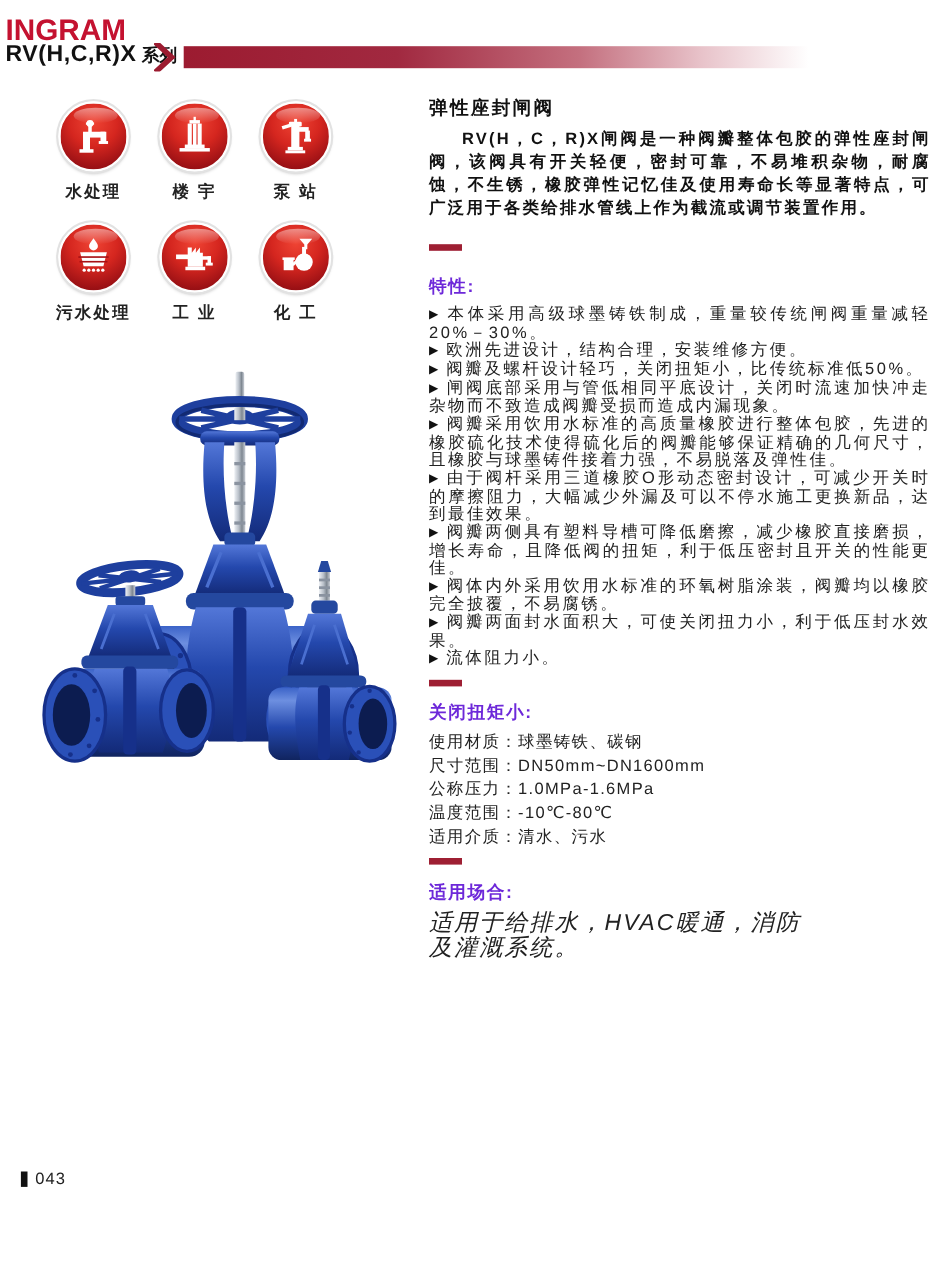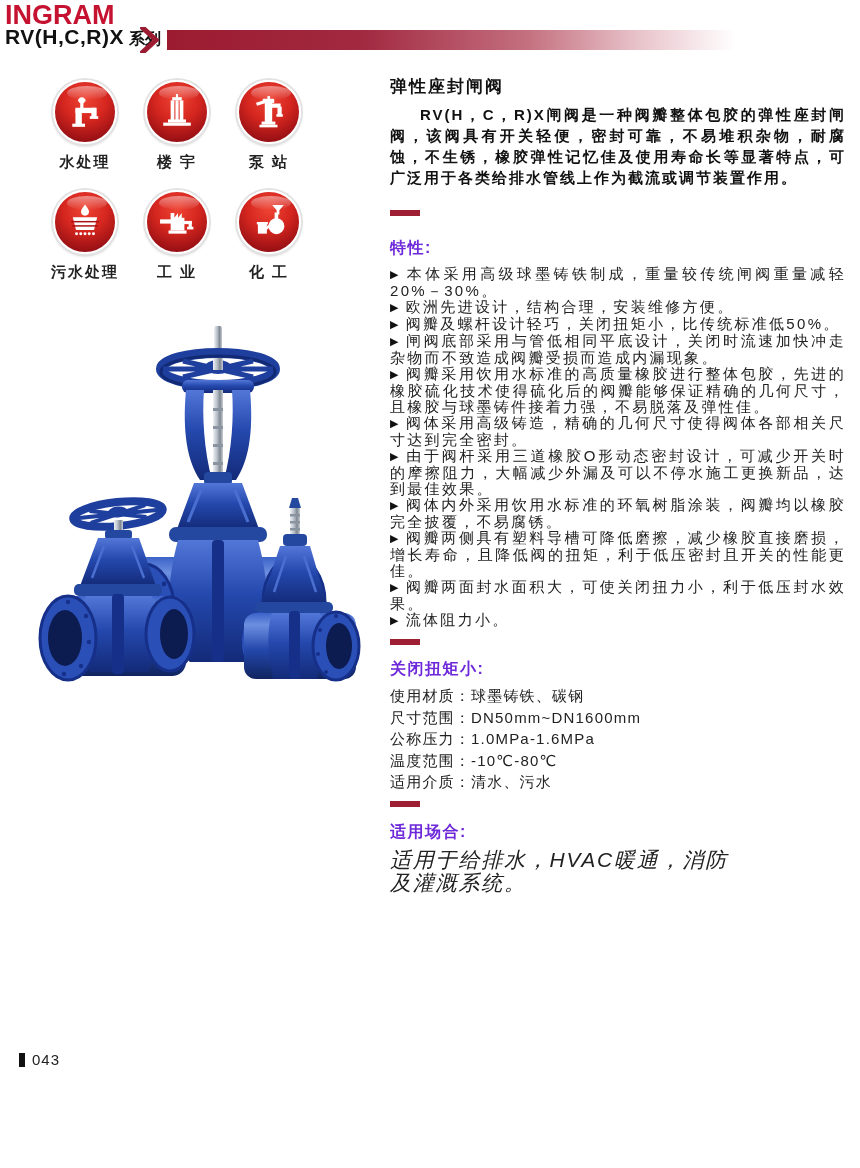--- a/index.html
+++ b/index.html
@@ -1,18 +1,18 @@
 <!DOCTYPE html>
 <html><head>
 <meta charset="utf-8">
 <style>
   * { margin:0; padding:0; box-sizing:border-box; }
   html,body { background:#ffffff; }
   body { font-family:"Liberation Sans","DejaVu Sans",sans-serif; color:#1a1a1a; }
-  .page { position:relative; width:860px; height:1074px; background:#fff; overflow:hidden; margin:0 auto; }
+  .page { position:relative; width:860px; height:1074px; background:#fff; overflow:hidden; margin:12px auto; }
 
   
   .brand { position:absolute; left:5px; top:0px; font-size:27px; font-weight:800; letter-spacing:0px; color:#c41230; }
   .series-row { position:absolute; left:5px; top:25px; height:24px; }
   .series { font-size:21px; font-weight:800; color:#111; letter-spacing:0.5px; }
   .series-suffix { font-size:16px; font-weight:700; color:#111; margin-left:5px; }
   .chevron { position:absolute; left:140px; top:27px; }
   .gradient-bar { position:absolute; left:167px; top:30px; width:693px; height:20px;
     background:linear-gradient(to right,#9c1b30 0%,#a12940 28%,#c4707f 52%,#e8c3ca 68%,#ffffff 82%); }
 
@@ -302,27 +302,26 @@
         <div class="feature-item"><span class="bullet">▶</span><span class="feature-text">本体采用高级球墨铸铁制成，重量较传统闸阀重量减轻20%－30%。</span></div>
 
         <div class="feature-item"><span class="bullet">▶</span><span class="feature-text">欧洲先进设计，结构合理，安装维修方便。</span></div>
 
         <div class="feature-item"><span class="bullet">▶</span><span class="feature-text">阀瓣及螺杆设计轻巧，关闭扭矩小，比传统标准低50%。</span></div>
 
         <div class="feature-item"><span class="bullet">▶</span><span class="feature-text">闸阀底部采用与管低相同平底设计，关闭时流速加快冲走杂物而不致造成阀瓣受损而造成内漏现象。</span></div>
 
         <div class="feature-item"><span class="bullet">▶</span><span class="feature-text">阀瓣采用饮用水标准的高质量橡胶进行整体包胶，先进的橡胶硫化技术使得硫化后的阀瓣能够保证精确的几何尺寸，且橡胶与球墨铸件接着力强，不易脱落及弹性佳。</span></div>
 
-        <div class="feature-item"><span class="bullet">▶</span><span class="feature-text">阀体采用高级铸造，精确的几何尺寸使得阀体各部相关尺寸达到完全密封。</span></div>
 
         <div class="feature-item"><span class="bullet">▶</span><span class="feature-text">由于阀杆采用三道橡胶O形动态密封设计，可减少开关时的摩擦阻力，大幅减少外漏及可以不停水施工更换新品，达到最佳效果。</span></div>
 
+        <div class="feature-item"><span class="bullet">▶</span><span class="feature-text">阀瓣两侧具有塑料导槽可降低磨擦，减少橡胶直接磨损，增长寿命，且降低阀的扭矩，利于低压密封且开关的性能更佳。</span></div>
+
         <div class="feature-item"><span class="bullet">▶</span><span class="feature-text">阀体内外采用饮用水标准的环氧树脂涂装，阀瓣均以橡胶完全披覆，不易腐锈。</span></div>
-
-        <div class="feature-item"><span class="bullet">▶</span><span class="feature-text">阀瓣两侧具有塑料导槽可降低磨擦，减少橡胶直接磨损，增长寿命，且降低阀的扭矩，利于低压密封且开关的性能更佳。</span></div>
 
         <div class="feature-item"><span class="bullet">▶</span><span class="feature-text">阀瓣两面封水面积大，可使关闭扭力小，利于低压封水效果。</span></div>
 
         <div class="feature-item"><span class="bullet">▶</span><span class="feature-text">流体阻力小。</span></div>
       </div>
 
     <div class="red-dash dash-2"></div>
     <h2 class="sec-heading h-specs">关闭扭矩小:</h2>
     <div class="specs-list">
 

